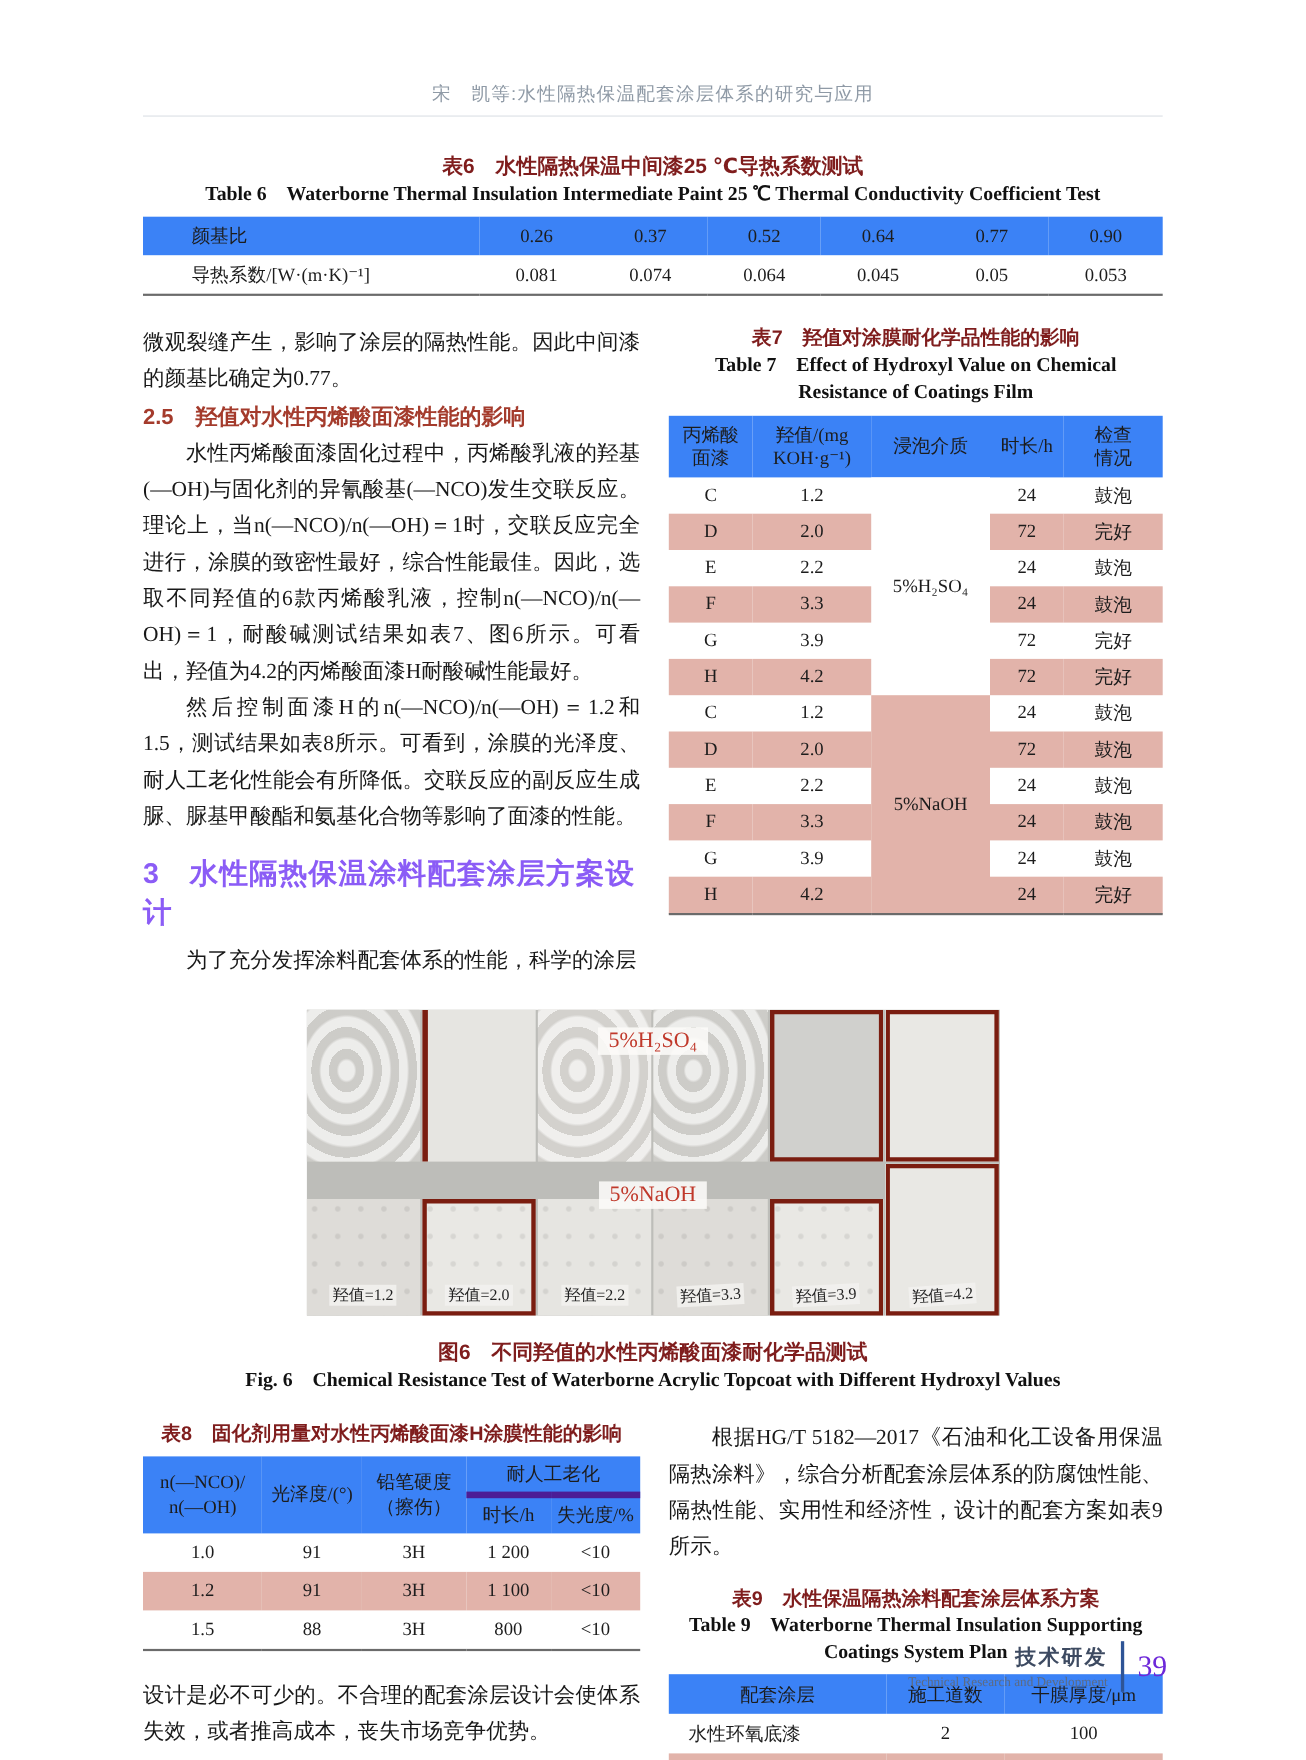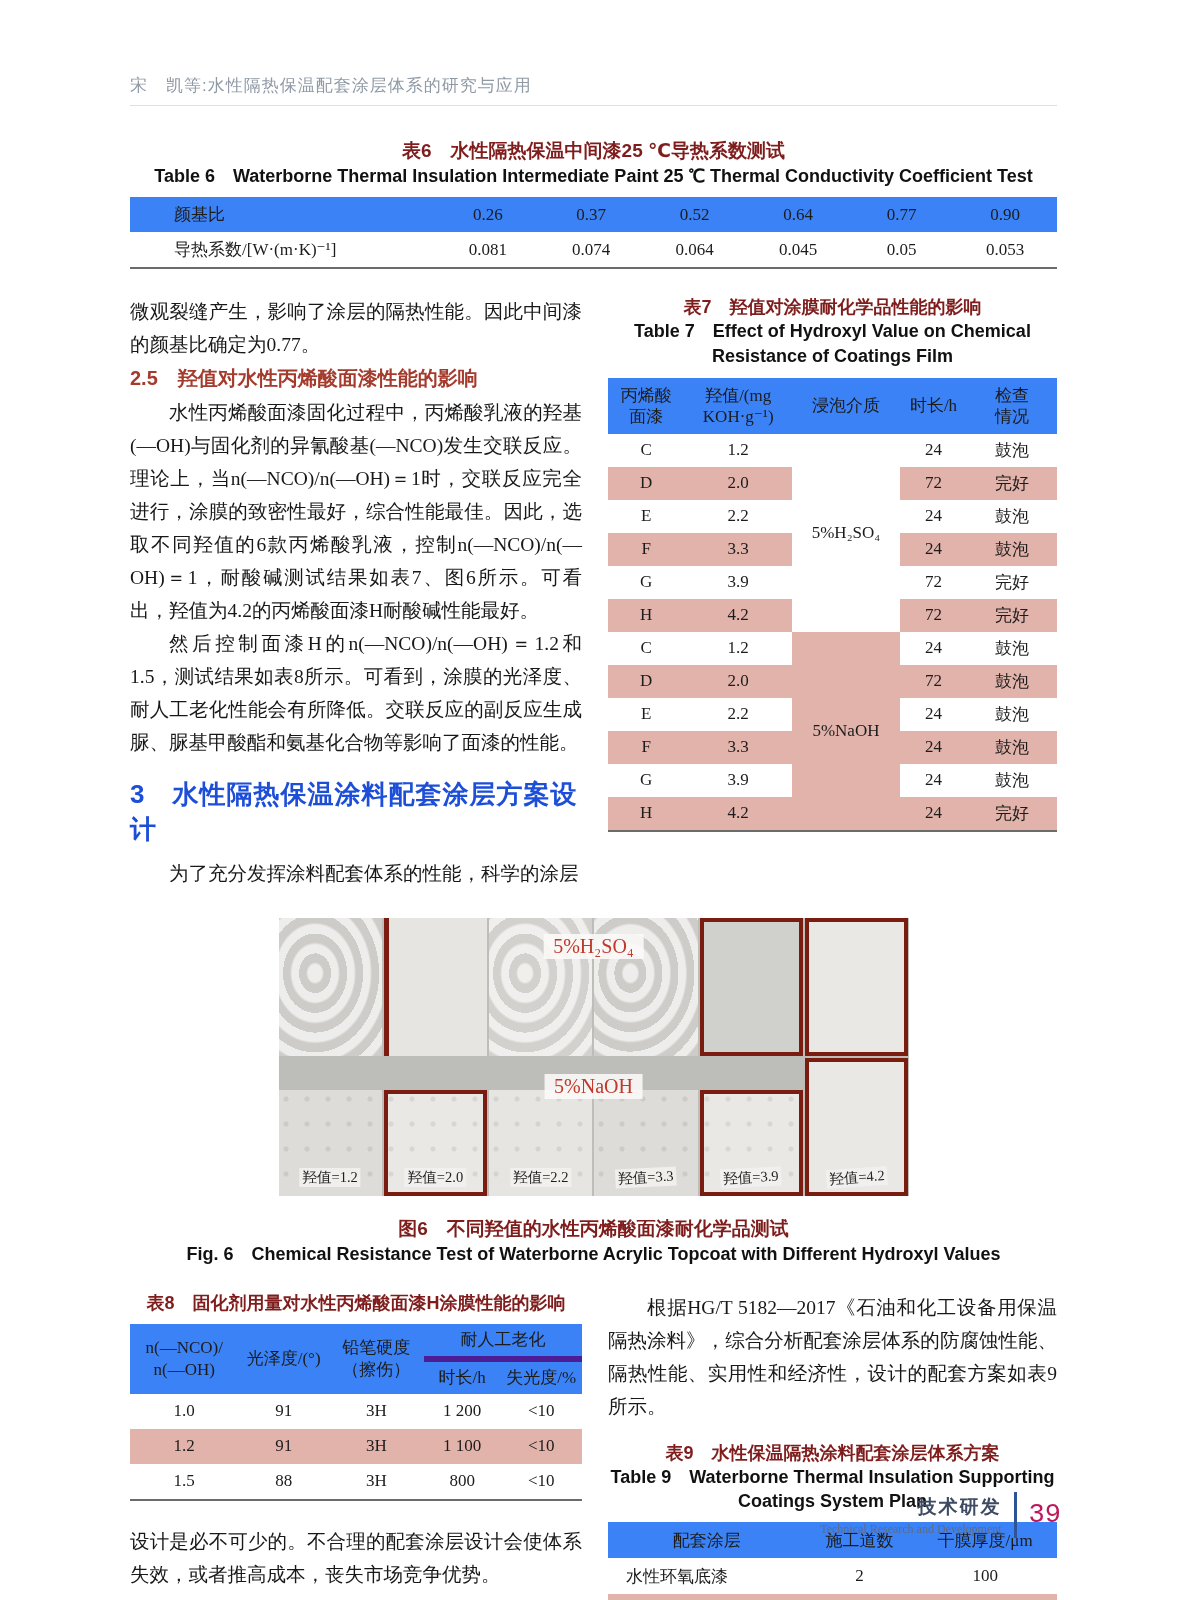--- a/index.html
+++ b/index.html
@@ -9,36 +9,36 @@
     margin:0 auto;
     background:#ffffff;
     overflow:hidden;
     font-family:"Liberation Serif","DejaVu Serif",serif;
     color:#1c1c1c;
   }
   .content{padding:0 130px;}
   
   .running-header{
     padding-top:74px;
-    text-align:left;
+    text-align:center;
     font-size:17px;
     letter-spacing:1px;
     color:#8f9aa6;
     font-family:"Liberation Sans","DejaVu Sans",sans-serif;
   }
   .header-rule{border:none;border-top:1px solid #dbe0e5;margin:8px 0 0 0;}
 
   
   .tt-cn{
     text-align:center;font-weight:bold;font-size:19px;
     font-family:"Liberation Sans","DejaVu Sans",sans-serif;color:#7f1d1d;
   }
   .tt-en{
     text-align:center;font-weight:bold;font-size:18px;line-height:1.35;
-    font-family:Liberation Sans, sans-serif;color:#111;
+    font-family:Liberation Serif, serif;color:#111;
   }
 
   
   table{border-collapse:collapse;width:100%;}
   td,th{font-weight:normal;font-size:17px;text-align:center;vertical-align:middle;padding:2px 4px;}
   .pink{background:#3b82f6;}
   .pink2{background:#e2b3aa;}
   .mwhite{background:#ffffff;}
   .mpink{background:#e2b3aa;}
   .pre{white-space:pre-line;line-height:1.25;}
@@ -58,21 +58,21 @@
     margin:0;color:#181818;
   }
   .indent{text-indent:2em;}
   .h25{
     font-family:"Liberation Sans","DejaVu Sans",sans-serif;
     font-weight:bold;font-size:20px;color:#a43b2c;
     margin:4px 0 4px 0;
   }
   .h3{
     font-family:"Liberation Sans","DejaVu Sans",sans-serif;
-    font-weight:bold;font-size:26px;color:#1d4ed8;
+    font-weight:bold;font-size:26px;color:#8b5cf6;
     margin:18px 0 10px 0;letter-spacing:1px;
   }
 
   
   .t7{margin-top:10px;border-bottom:2px solid #6b6b6b;}
   .t7 th{height:52px;font-size:17px;}
   .t7 td{height:29px;}
 
   
   .figure{
@@ -127,22 +127,22 @@
   .footer-cn{
     font-family:"Liberation Sans","DejaVu Sans",sans-serif;
     font-weight:bold;font-size:19px;color:#3d4a61;letter-spacing:2px;
   }
   .footer-en{
     font-size:12px;color:#5c6b84;margin-top:2px;
     font-family:"Liberation Serif","DejaVu Serif",serif;
   }
   .footer-bar{width:3px;height:46px;background:#2e5496;}
   .footer-page{
-    font-size:27px;color:#be185d;
-    font-family:Liberation Mono, monospace;
+    font-size:27px;color:#6d28d9;
+    font-family:Liberation Serif, serif;
   }
 </style>
 </head>
 <body>
 
 <div class="page">
   <div class="content">
 
     <div class="running-header">宋　凯等:水性隔热保温配套涂层体系的研究与应用</div>
     <hr class="header-rule">

